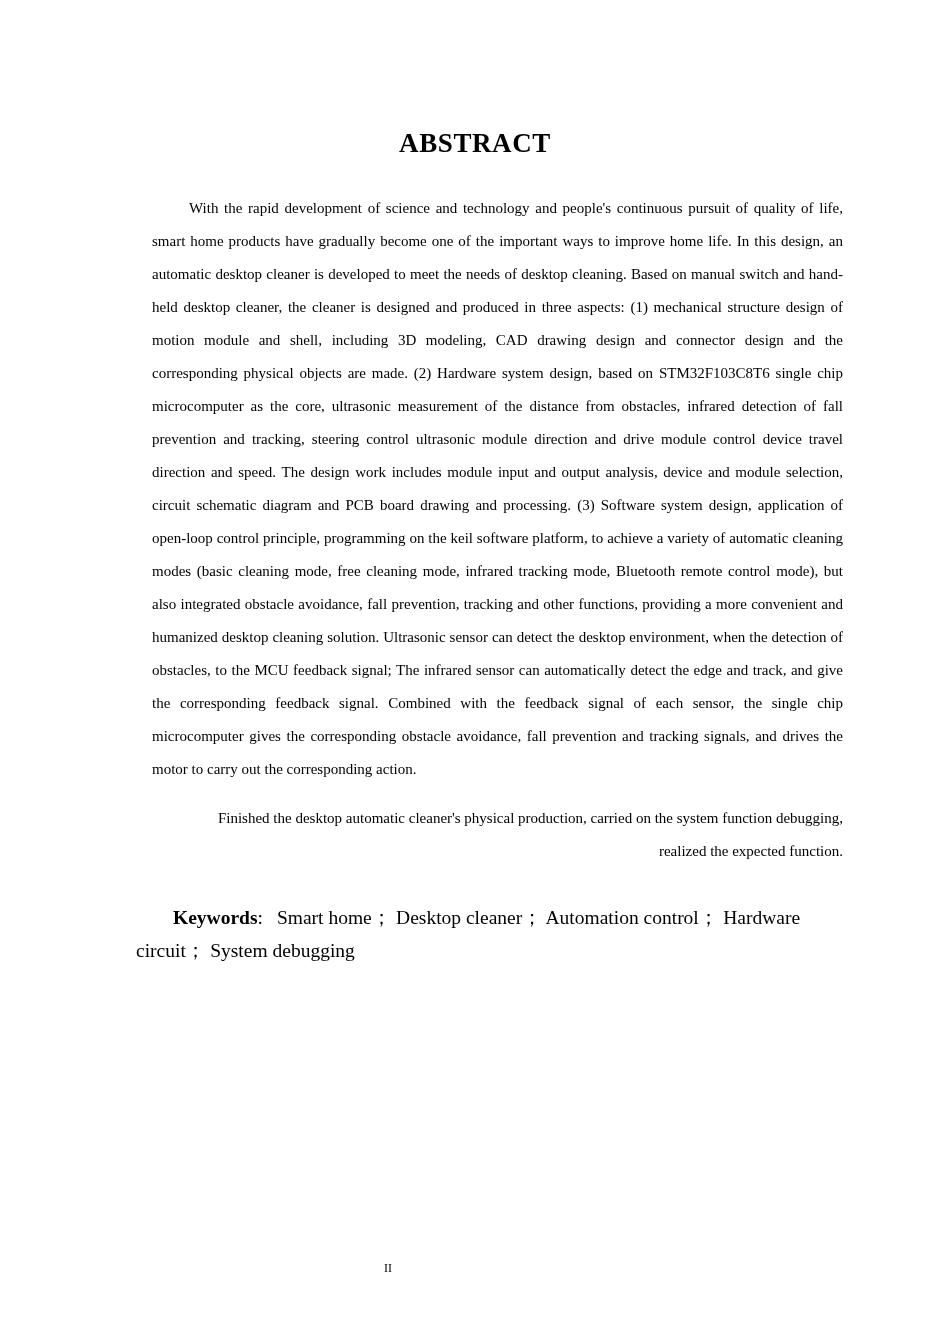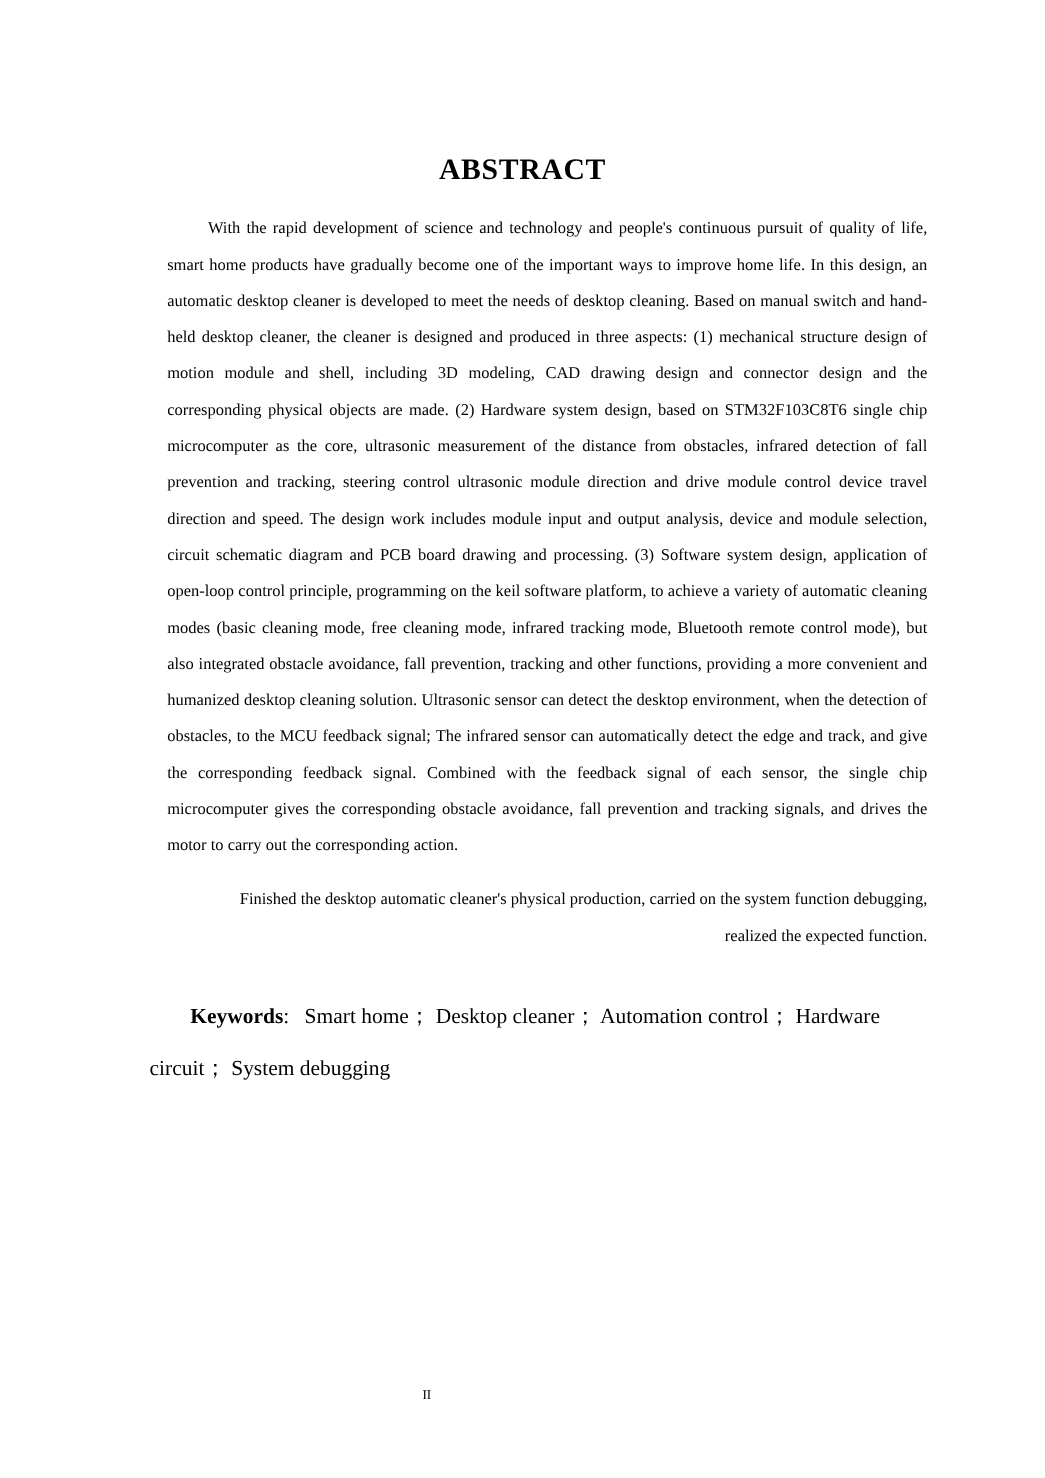--- a/index.html
+++ b/index.html
@@ -16,21 +16,21 @@
     background: #ffffff;
     margin: 0 auto;
     overflow: hidden;
     font-family: "Liberation Serif", "DejaVu Serif", serif;
     color: #000000;
     box-sizing: border-box;
   }
 
   .page-title {
     position: absolute;
-    top: 121px;
+    top: 110px;
     left: 0;
     width: 950px;
     text-align: center;
     font-size: 27px;
     font-weight: bold;
     letter-spacing: 0.6px;
     font-family: "Liberation Serif", "DejaVu Serif", serif;
   }
 
   .content {
@@ -51,21 +51,21 @@
   }
 
   p.body-para.left-align {
     text-align: right;
   }
 
   .keywords-block {
     margin: 0;
     margin-top: 33px;
     font-size: 19.5px;
-    line-height: 47px;
+    line-height: 33px;
     text-align: left;
     text-indent: 37px;
   }
 
   .kw-label {
     font-weight: bold;
   }
 
   .kw-sep {
     display: inline-block;

